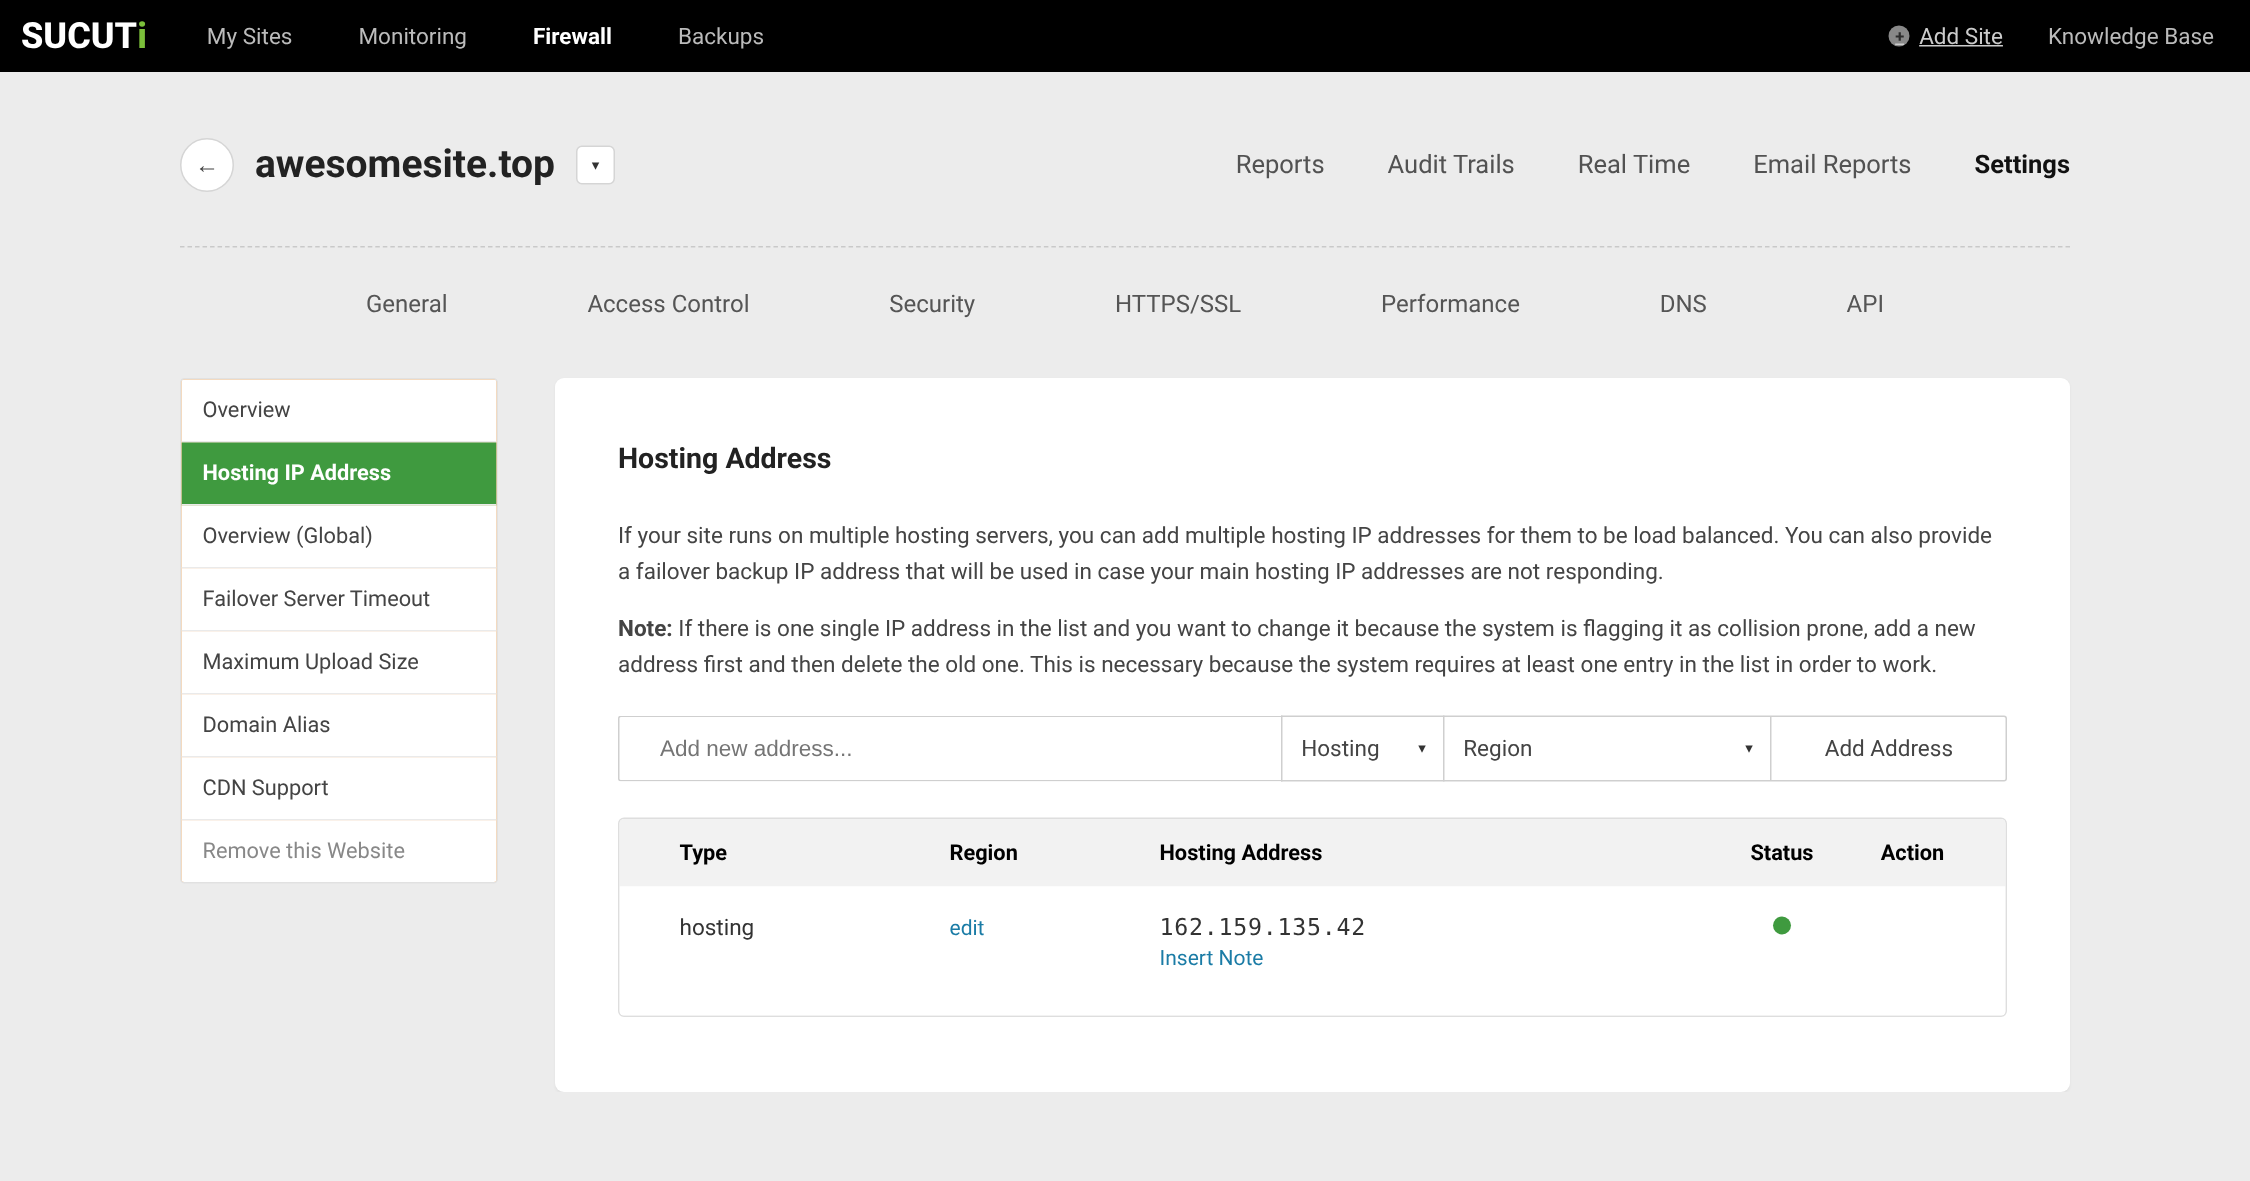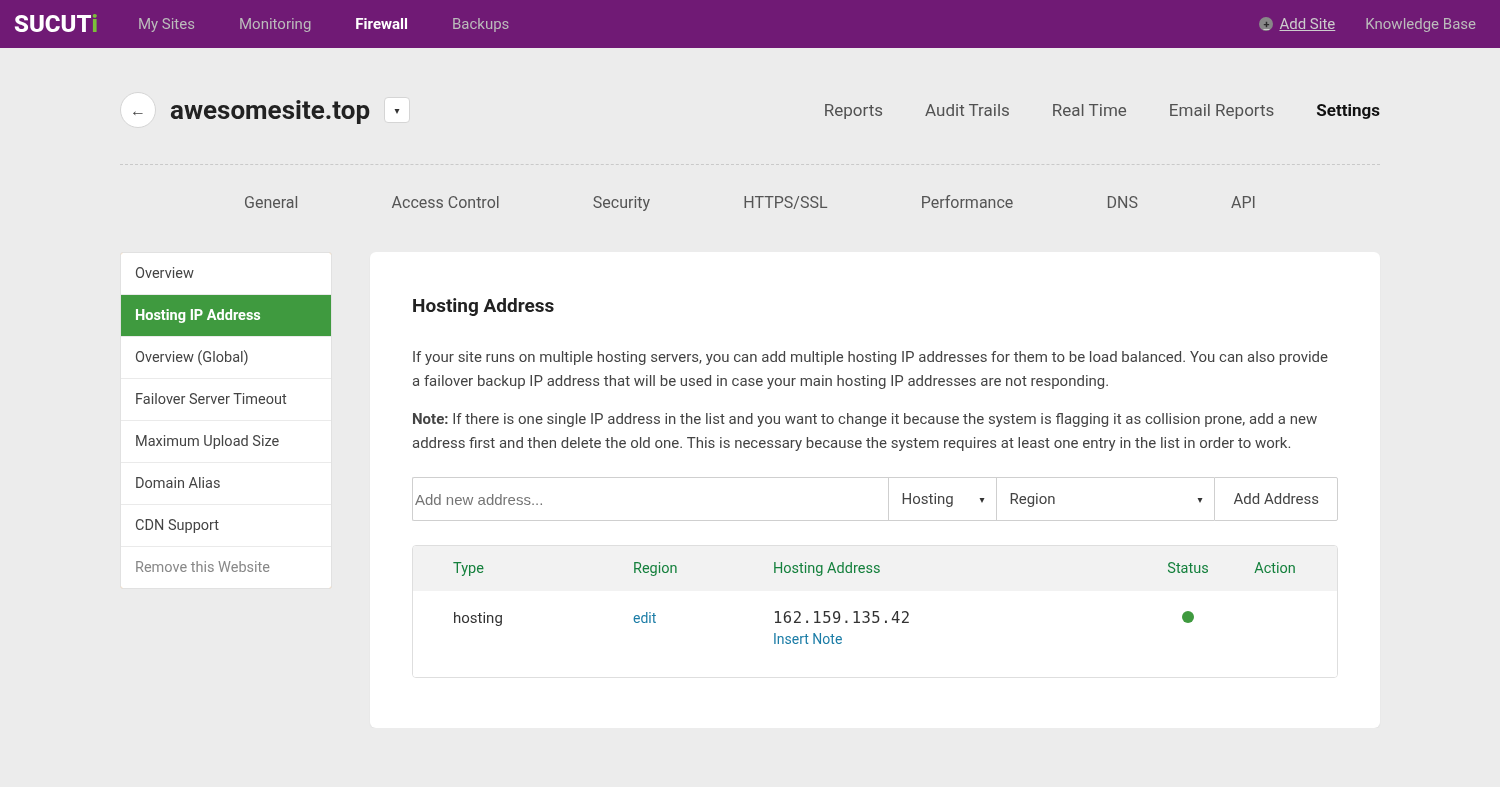--- a/index.html
+++ b/index.html
@@ -1,18 +1,18 @@
 <!DOCTYPE html>
 <html><head>
 <meta charset="utf-8">
 <style>
   * { margin:0; padding:0; box-sizing:border-box; }
   body { font-family:-apple-system, BlinkMacSystemFont,"Segoe UI",Roboto,"Helvetica Neue",Arial,sans-serif; background:#ececec; color:#333; width:1500px; }
   
-  .topbar { background:#701a75; height:48px; display:flex; align-items:center; padding:0 24px 0 14px; color:#ccc; font-size:15px; }
+  .topbar { background:#000000; height:48px; display:flex; align-items:center; padding:0 24px 0 14px; color:#ccc; font-size:15px; }
   .logo { font-weight:800; font-size:24px; letter-spacing:0; color:#fff; margin-right:40px; }
   .logo .s-green { color:#7bbf3a; }
   .topnav { display:flex; gap:44px; }
   .topnav-item { color:#bbb; cursor:pointer; }
   .topnav-item.active { color:#fff; font-weight:700; }
   .topright { margin-left:auto; display:flex; align-items:center; gap:30px; }
   .addsite { display:flex; align-items:center; gap:6px; color:#ccc; text-decoration:underline; cursor:pointer; }
   .plus-circle { width:14px; height:14px; border-radius:50%; background:#888; color:#2c2c2c; display:inline-flex; align-items:center; justify-content:center; font-size:11px; font-weight:700; line-height:1; }
   .kb { color:#bbb; cursor:pointer; }
 
@@ -47,31 +47,31 @@
 
   
   .panel { flex:1; background:#fff; border-radius:6px; padding:42px 42px 50px; box-shadow:0 1px 2px rgba(0,0,0,.05); position:relative; }
   .panel h2 { font-size:19px; font-weight:700; color:#222; margin-bottom:28px; }
   .para { font-size:15px; line-height:1.6; color:#444; margin-bottom:14px; }
   .para strong { font-weight:700; }
 
   
   .addrow { display:flex; margin-top:22px; }
   .addrow > * { height:44px; border:1px solid #cfcfcf; font-size:15px; }
-  .addrow input { flex:1; padding:0 2px; border-right:none; border-radius:2px 0 0 2px; outline:none; }
+  .addrow input { flex:1; padding:0 27px; border-right:none; border-radius:2px 0 0 2px; outline:none; }
   .addrow .sel { display:flex; align-items:center; justify-content:space-between; padding:0 12px; border-right:none; cursor:pointer; background:#fff; color:#444; }
   .sel.hosting { width:108px; }
   .sel.region  { width:218px; }
-  .addrow .addbtn { padding:0 18px; border-radius:0 2px 2px 0; background:#fff; cursor:pointer; color:#444; display:flex; align-items:center; }
+  .addrow .addbtn { padding:0 35px; border-radius:0 2px 2px 0; background:#fff; cursor:pointer; color:#444; display:flex; align-items:center; }
   .caret { font-size:10px; color:#333; }
 
   
   .tbl { margin-top:24px; border:1px solid #dedede; border-radius:4px; overflow:hidden; }
   .tbl-head, .tbl-row { display:flex; align-items:flex-start; padding:14px 40px; }
-  .tbl-head { background:#f2f2f2; font-weight:400; color:#15803d; font-size:14.5px;justify-content:center; }
+  .tbl-head { background:#f2f2f2; font-weight:700; color:#000000; font-size:14.5px;justify-content:center; }
   .tbl-row  { background:#fff; font-size:15px; color:#333; padding-top:18px; padding-bottom:30px; }
   .c-type    { width:180px; }
   .c-region  { width:140px; }
   .c-addr    { width:350px; }
   .c-status  { width:130px; text-align:center; }
   .c-action  { flex:1; text-align:center; }
   .linky { color:#1b7ca6; cursor:pointer; font-size:14px; }
   .ipmono { font-family:ui-monospace,Menlo,Consolas,monospace; font-size:15.5px; letter-spacing:.5px; }
   .note { margin-top:4px; }
   .dot-green { width:12px; height:12px; background:#3f9a3f; border-radius:50%; display:inline-block; }

